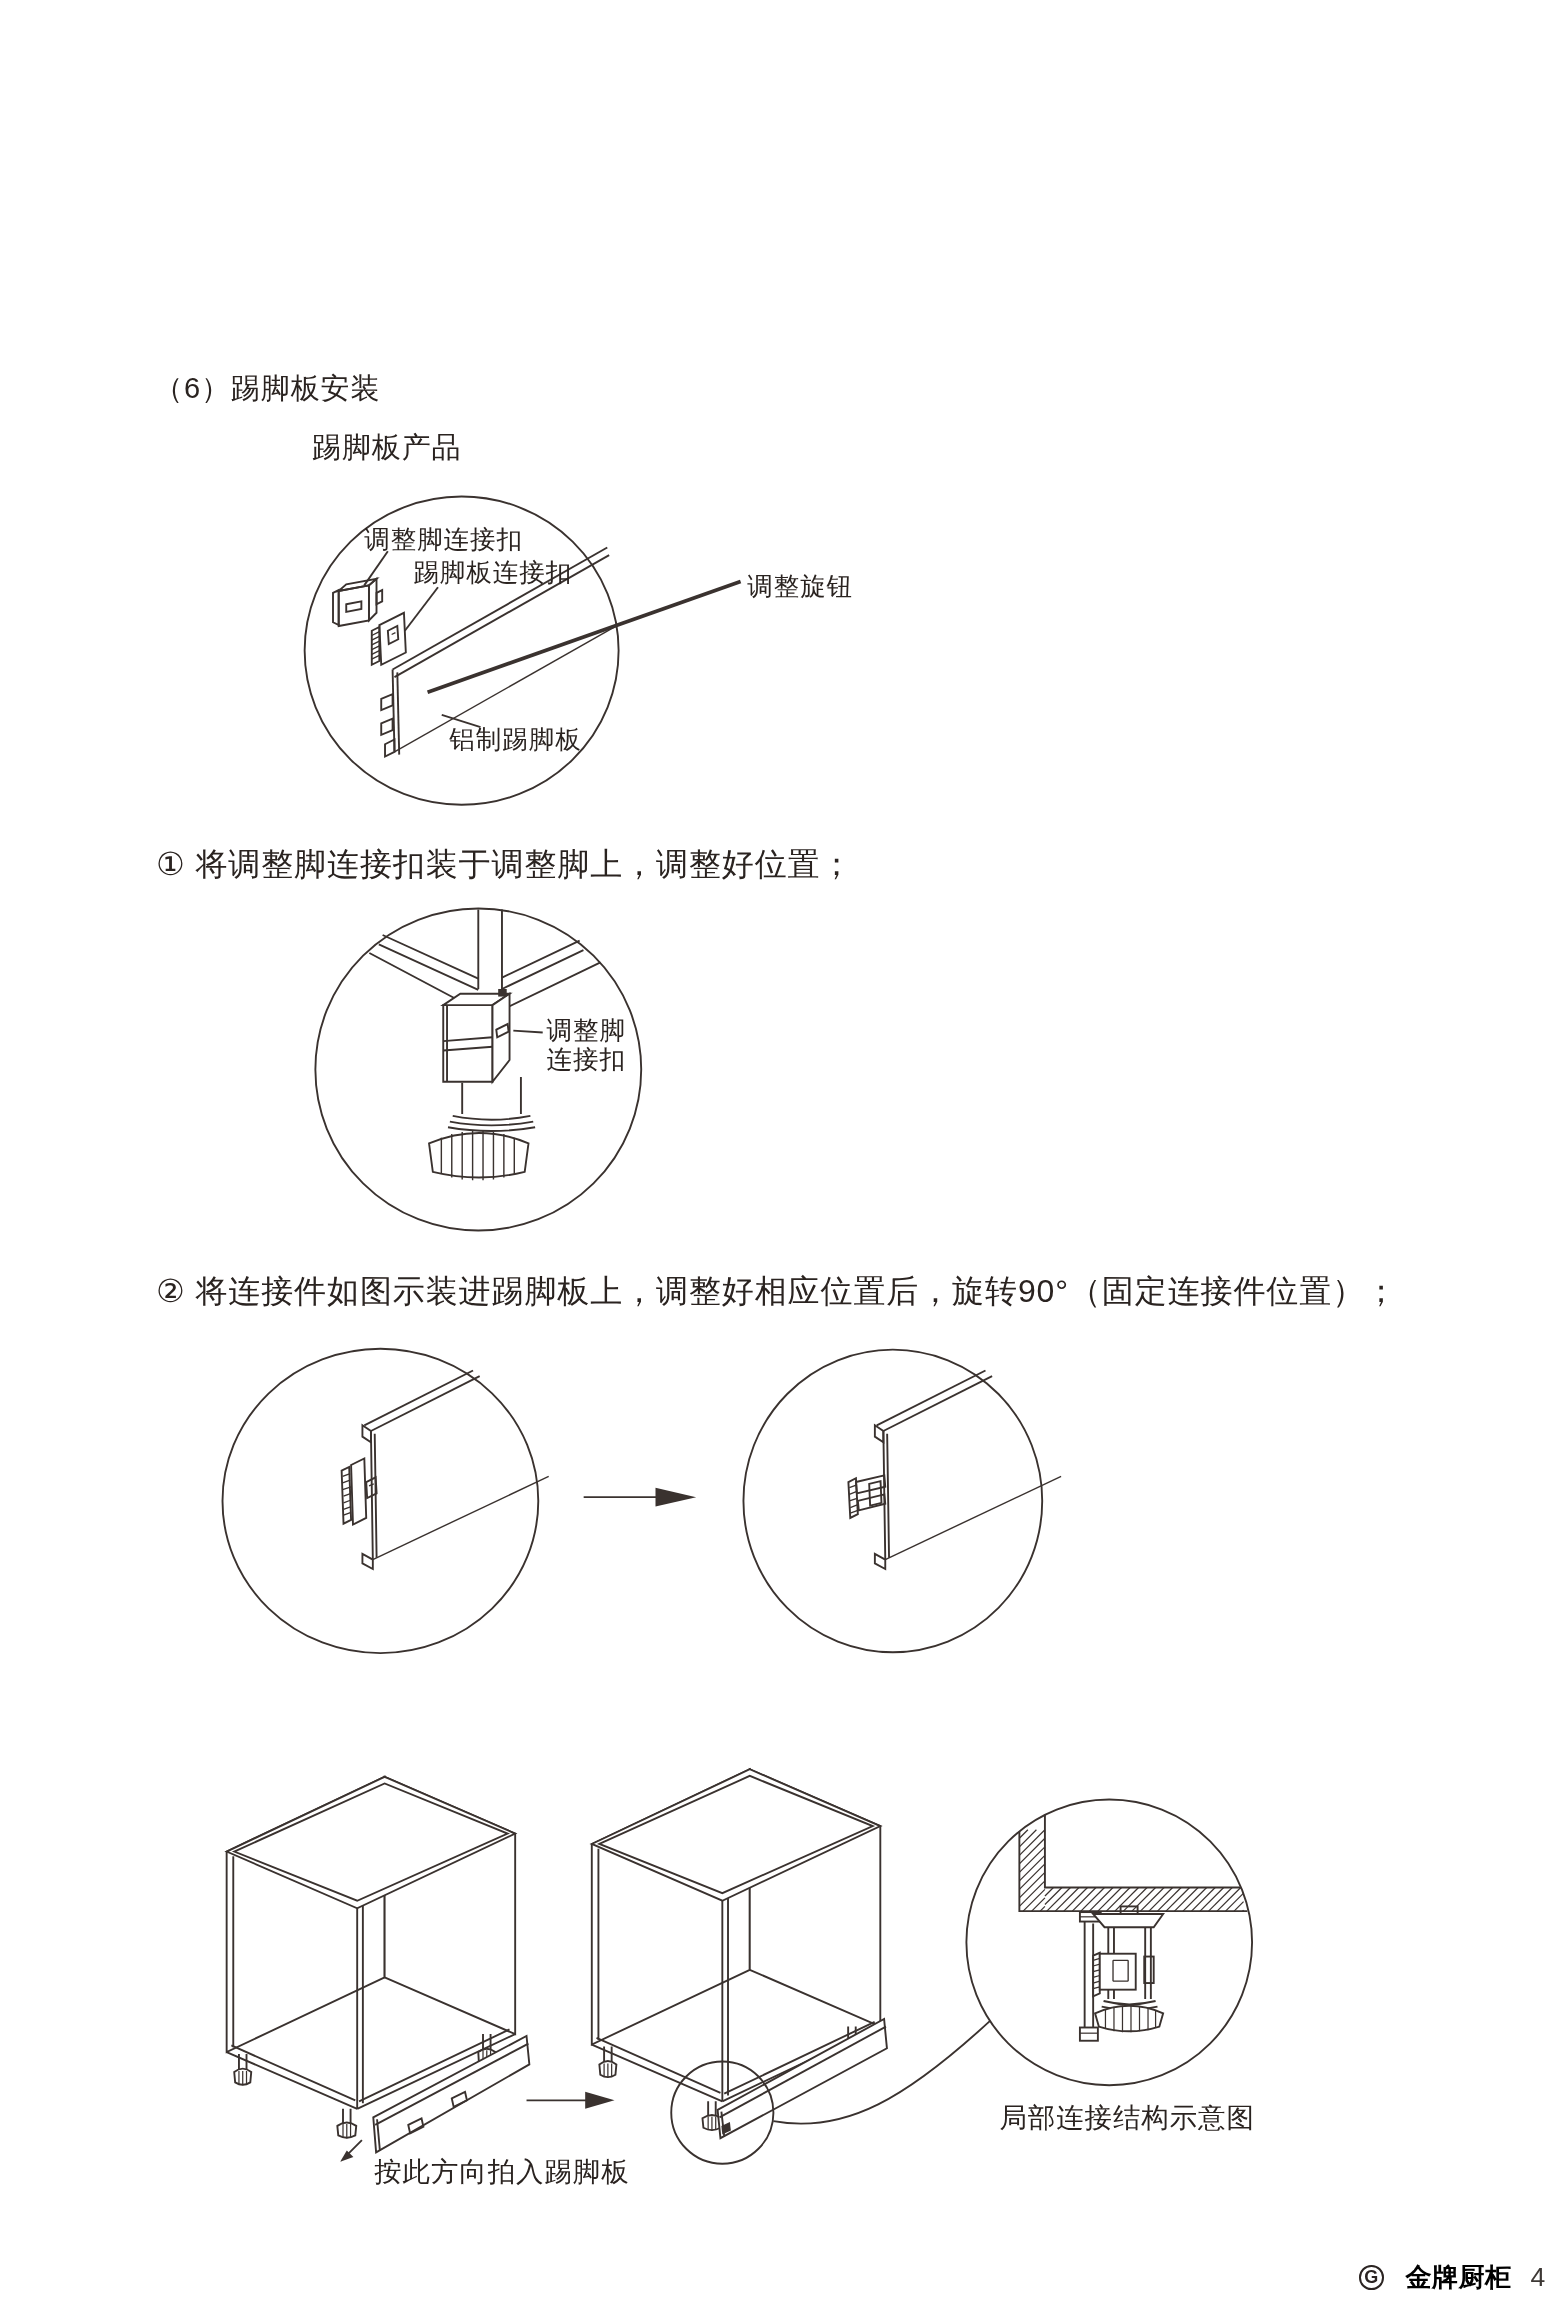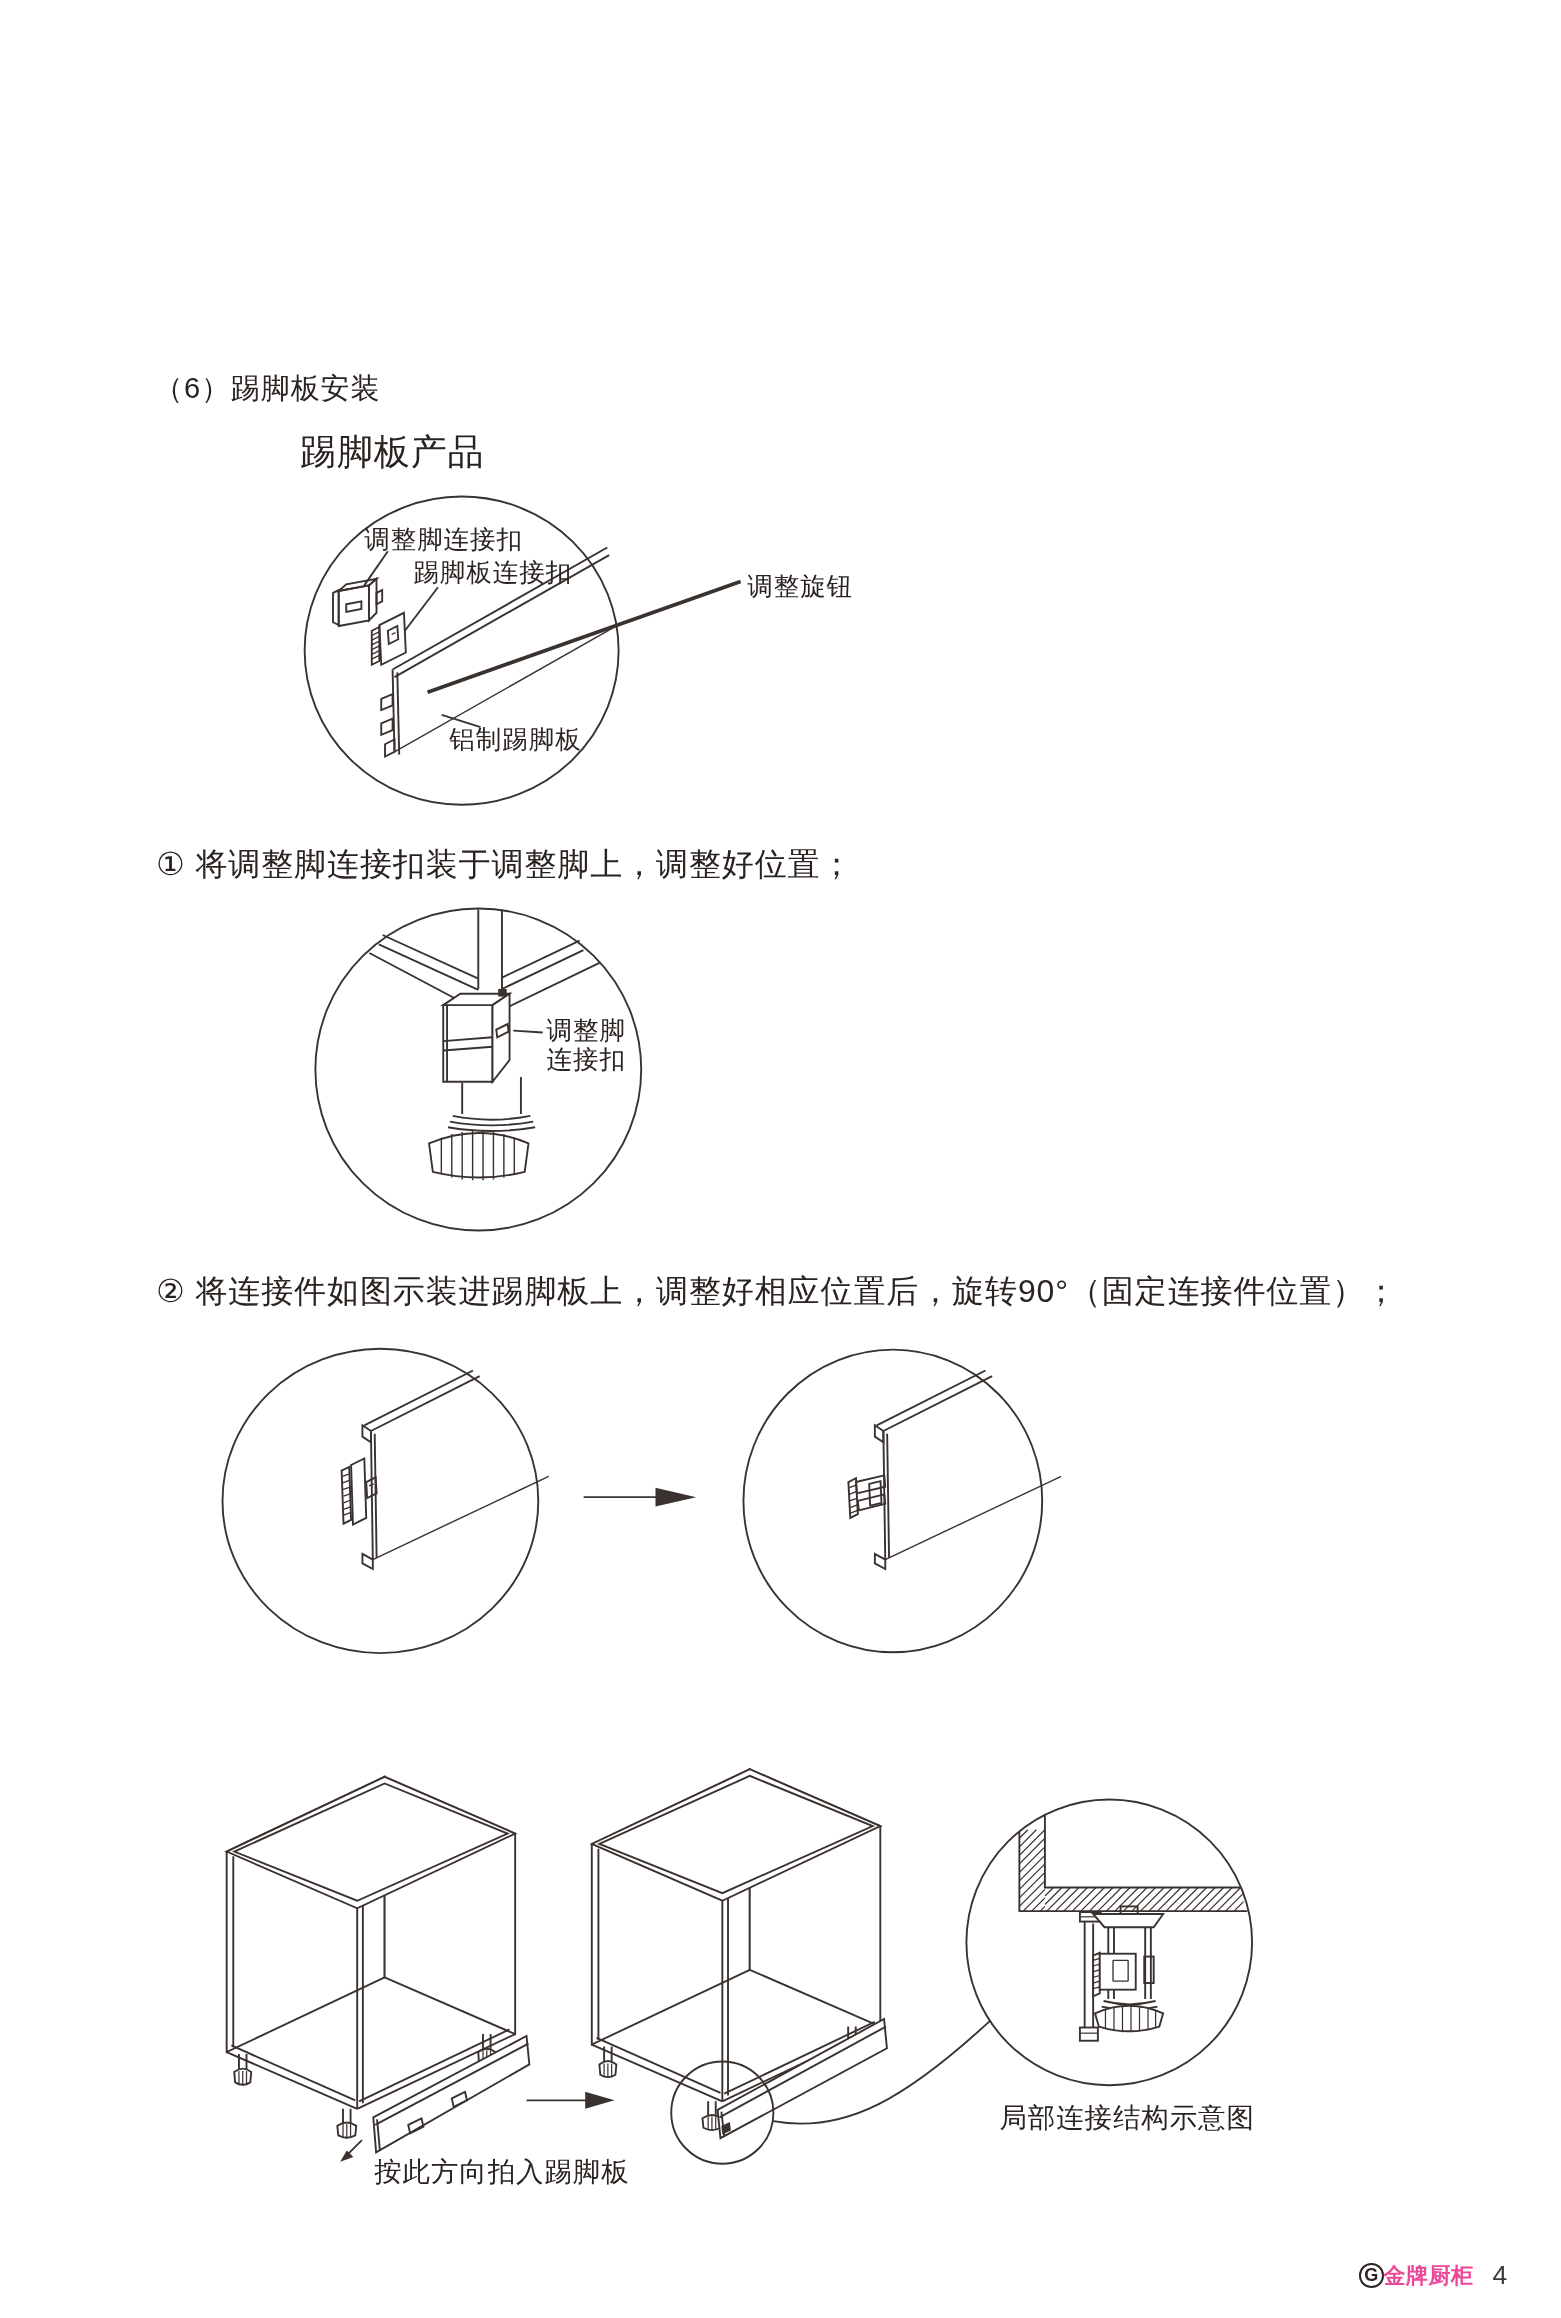--- a/index.html
+++ b/index.html
@@ -6,38 +6,38 @@
   .page{
     position:relative;
     width:1561px;height:2319px;
     background:#ffffff;
     font-family:"Liberation Sans","DejaVu Sans",sans-serif;
     color:#2a2320;
     overflow:hidden;
   }
   .txt{position:absolute;white-space:nowrap;color:#2a2320;}
   .section-title{left:154px;top:369px;font-size:29px;letter-spacing:0.9px;}
-  .product-caption{left:300px;top:428px;font-size:36px;letter-spacing:0.9px;}
+  .product-caption{left:312px;top:428px;font-size:29px;letter-spacing:0.9px;}
   .step-text{font-size:32px;letter-spacing:0.9px;}
   .step1-text{left:156px;top:843px;}
   .step2-text{left:156px;top:1270px;}
   .step3-text{left:156px;top:1696px;}
   svg.fig{position:absolute;overflow:visible;}
   svg.fig *{vector-effect:none;}
   .footer{
     position:absolute;left:1359px;top:2260px;
     display:flex;align-items:center;
   }
   .footer .logo{
     width:24.6px;height:24.6px;border:2.4px solid #2b2422;border-radius:50%;
     display:flex;align-items:center;justify-content:center;
     font-weight:bold;font-size:18px;color:#2b2422;
     box-sizing:border-box;
   }
-  .footer .brand{margin-left:0;font-size:22px;font-weight:bold;color:#ec4899;letter-spacing:0.5px;}
+  .footer .brand{margin-left:22px;font-size:26px;font-weight:bold;color:#000000;letter-spacing:0.5px;}
   .footer .pagenum{margin-left:19px;font-size:26.5px;color:#3d3835;}
   
   .ink{stroke:#3a322f;fill:none;stroke-width:2;}
   .dark{fill:#3a322f;stroke:none;}
   text.lbl{fill:#2a2320;font-size:27px;font-family:"Liberation Sans","DejaVu Sans",sans-serif;letter-spacing:1px;}
   text.lbl29{fill:#2a2320;font-size:29px;font-family:"Liberation Sans","DejaVu Sans",sans-serif;letter-spacing:1px;}
 </style>
 </head>
 <body>
 

